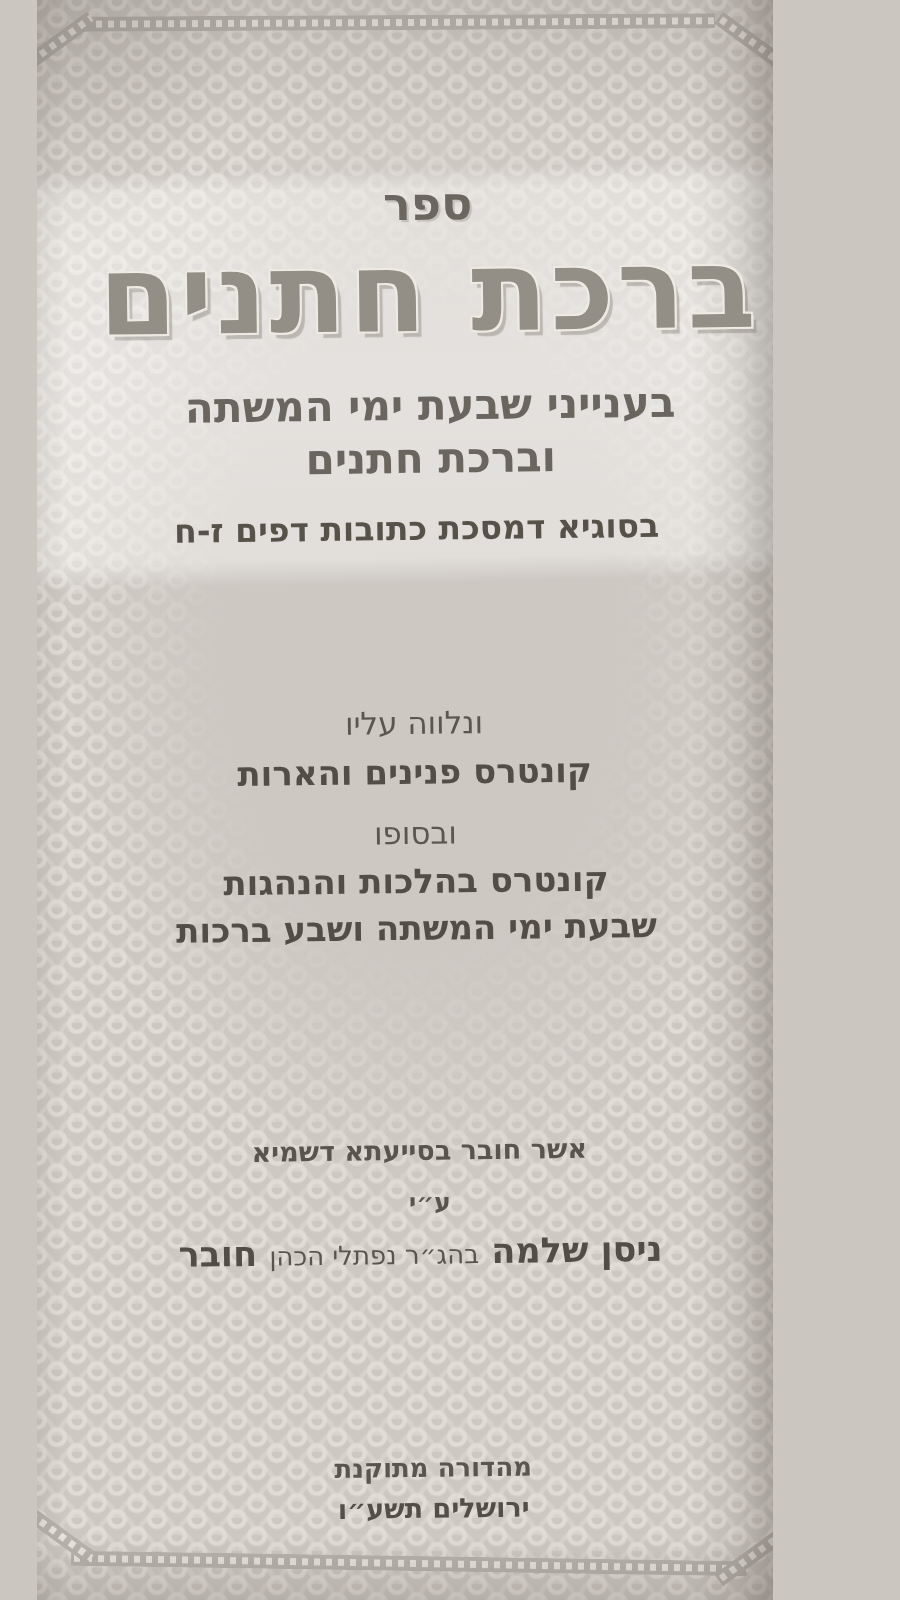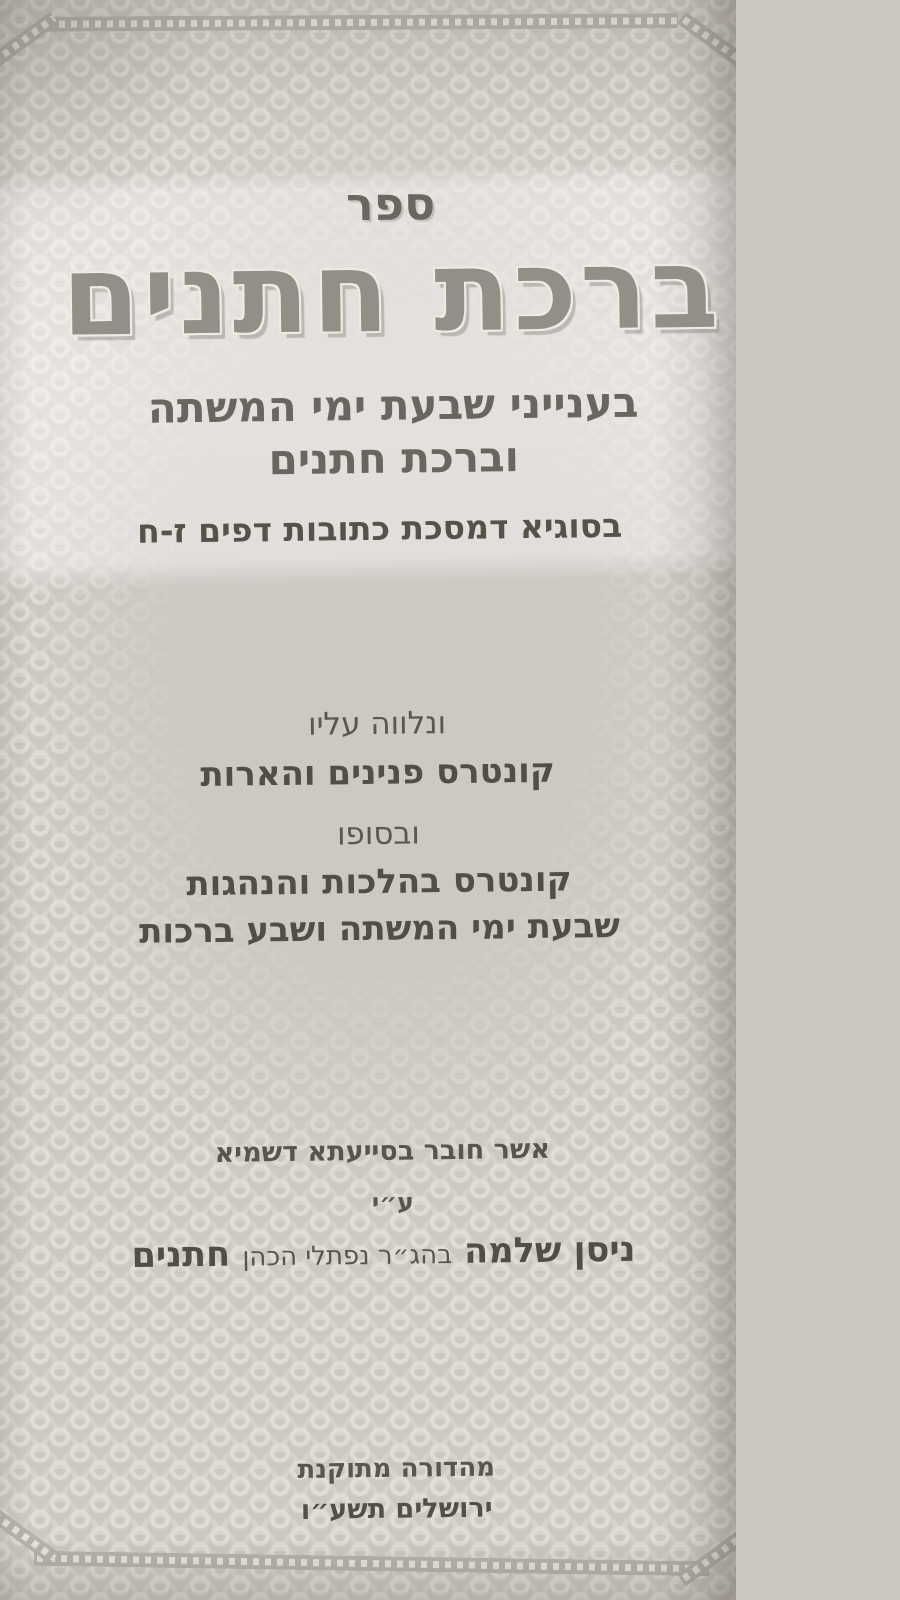--- a/index.html
+++ b/index.html
@@ -1,21 +1,21 @@
 <!DOCTYPE html>
 <html lang="he"><head>
 <meta charset="utf-8">
 <style>
   html,body{margin:0;padding:0;}
   body{
     width:900px;height:1600px;overflow:hidden;
     background:#cbc6c0;
     font-family:"DejaVu Sans",sans-serif;
   }
-  .photo{position:relative;width:736px;height:1600px;background:#cdc8c2;overflow:hidden;}
+  .photo{position:relative;width:736px;height:1600px;background:#cdc8c2;overflow:hidden;margin-left:37px;}
 
   
   .pattern{
     position:absolute;inset:0;z-index:1;opacity:.6;
     background-image:
       radial-gradient(circle at 20px 18px, rgba(240,236,229,0) 5px, rgba(240,236,229,.9) 6px, rgba(240,236,229,.9) 9px, rgba(240,236,229,0) 11px),
       radial-gradient(circle at 20px 18px, rgba(240,236,229,0) 5px, rgba(240,236,229,.9) 6px, rgba(240,236,229,.9) 9px, rgba(240,236,229,0) 11px),
       radial-gradient(circle at 20px 31px, rgba(228,224,217,0) 14px, rgba(228,224,217,.7) 15px, rgba(228,224,217,.7) 18px, rgba(228,224,217,0) 20px),
       radial-gradient(circle at 20px 31px, rgba(228,224,217,0) 14px, rgba(228,224,217,.7) 15px, rgba(228,224,217,.7) 18px, rgba(228,224,217,0) 20px);
     background-size:40px 33px,40px 33px,40px 33px,40px 33px;
@@ -116,21 +116,21 @@
     <div class="line kuntres1 sh10">קונטרס פנינים והארות</div>
     <div class="line atend sh10">ובסופו</div>
     <div class="line kuntres2 sh10">קונטרס בהלכות והנהגות</div>
     <div class="line kuntres2b sh10">שבעת ימי המשתה ושבע ברכות</div>
 
     <div class="line composed sh10">אשר חובר בסייעתא דשמיא</div>
     <div class="line byline sh20">ע״י</div>
     <div class="line author sh10">
       <span>ניסן שלמה</span>
       <span class="mid">בהג״ר נפתלי הכהן</span>
-      <span>חתנים</span>
+      <span>חובר</span>
     </div>
 
     <div class="line edition sh20">מהדורה מתוקנת</div>
     <div class="line placeyear sh20">ירושלים תשע״ו</div>
   </div>
 
   <div class="vignette"></div>
 </div>
 
 </body></html>

